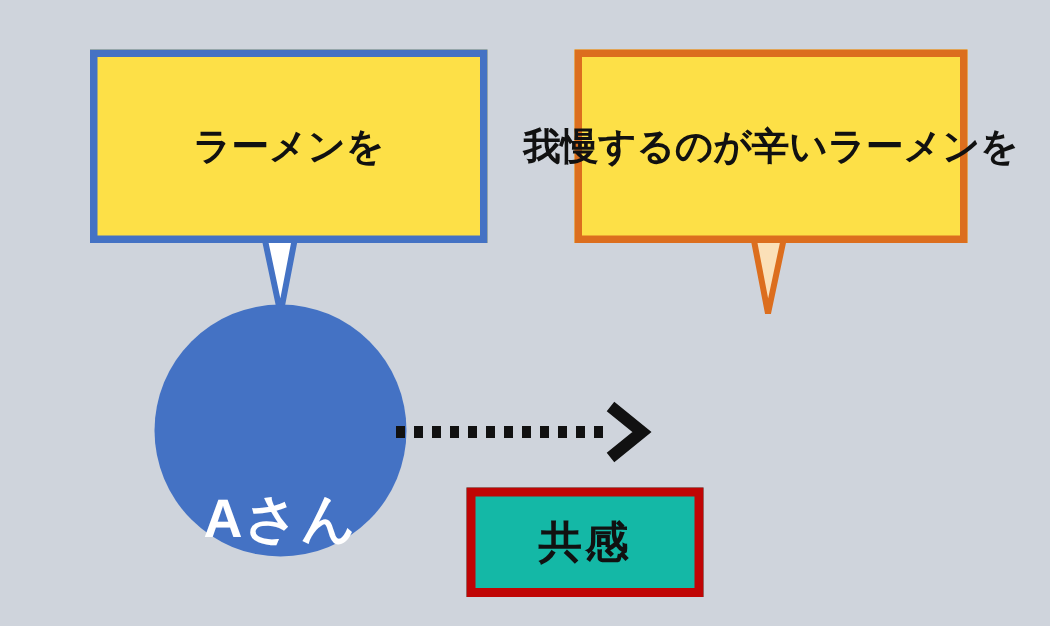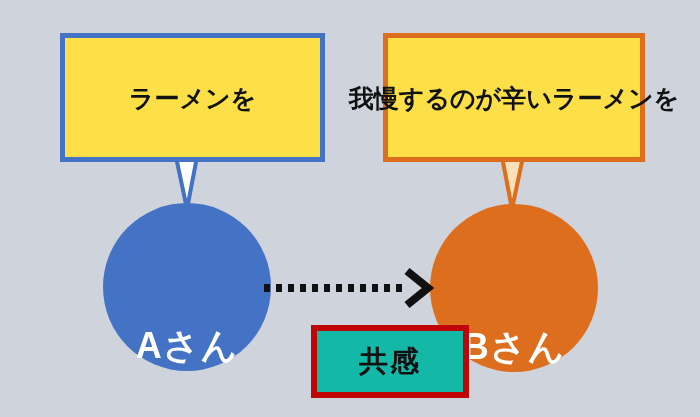--- a/index.html
+++ b/index.html
@@ -65,23 +65,20 @@
 
   <div class="bubble bubble-b">
     <div class="line">我慢するのが辛い</div>
     <div class="line">ラーメンを</div>
   </div>
 
   <div class="person person-a">
     <span class="person-label">Aさん</span>
   </div>
 
-  <div class="person person-b">
-    <span class="person-label">Bさん</span>
-  </div>
 
   <svg class="svg-layer layer-arrow" width="700" height="417" viewBox="0 0 700 417">
     <line x1="264" y1="288" x2="402" y2="288" stroke-width="8" stroke-dasharray="6 6" stroke-linecap="butt" stroke="#111111"></line>
     <path d="M407,271 L428,288 L407,305" fill="none" stroke-width="8" stroke-linejoin="miter" stroke-linecap="butt" stroke="#111111"></path>
   </svg>
 
   <div class="relation-box">
     <span class="relation-label">共感</span>
   </div>
 

